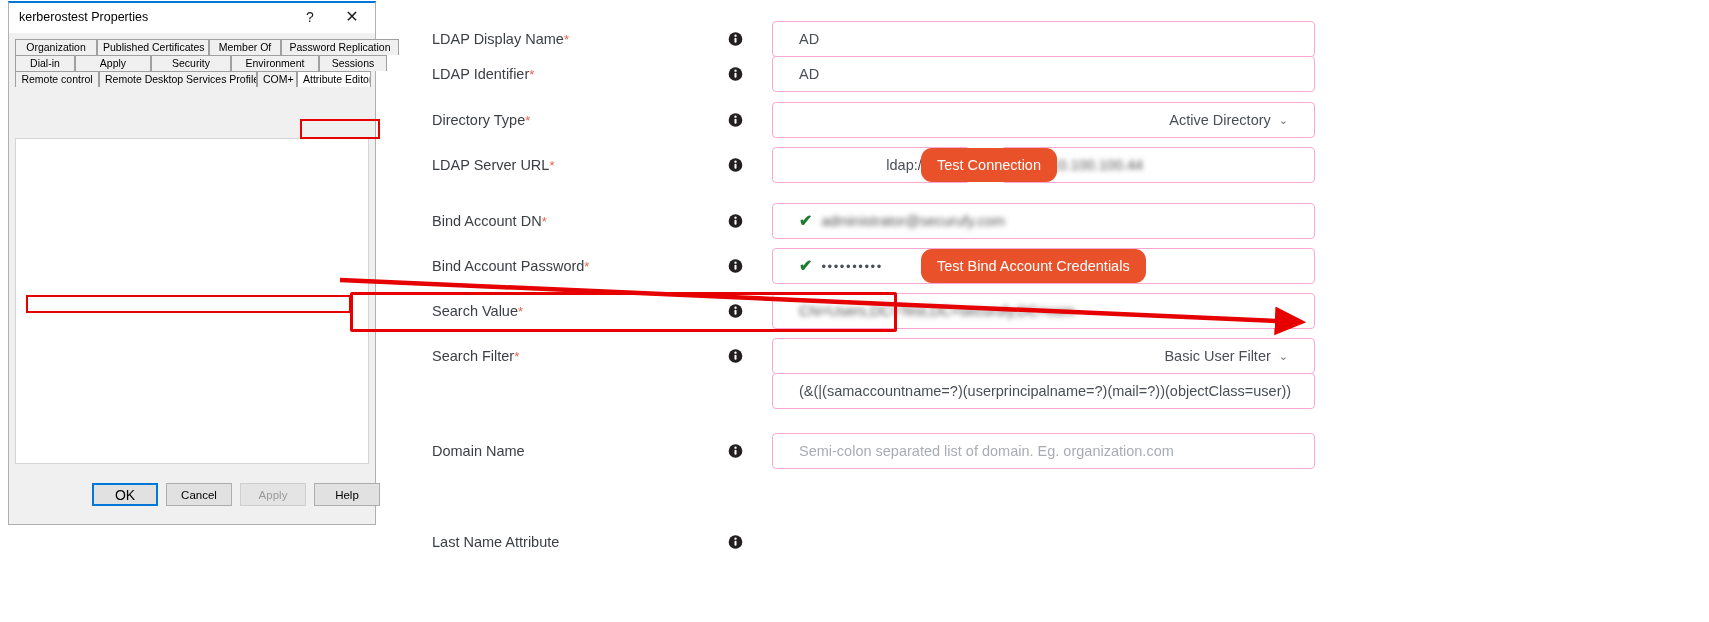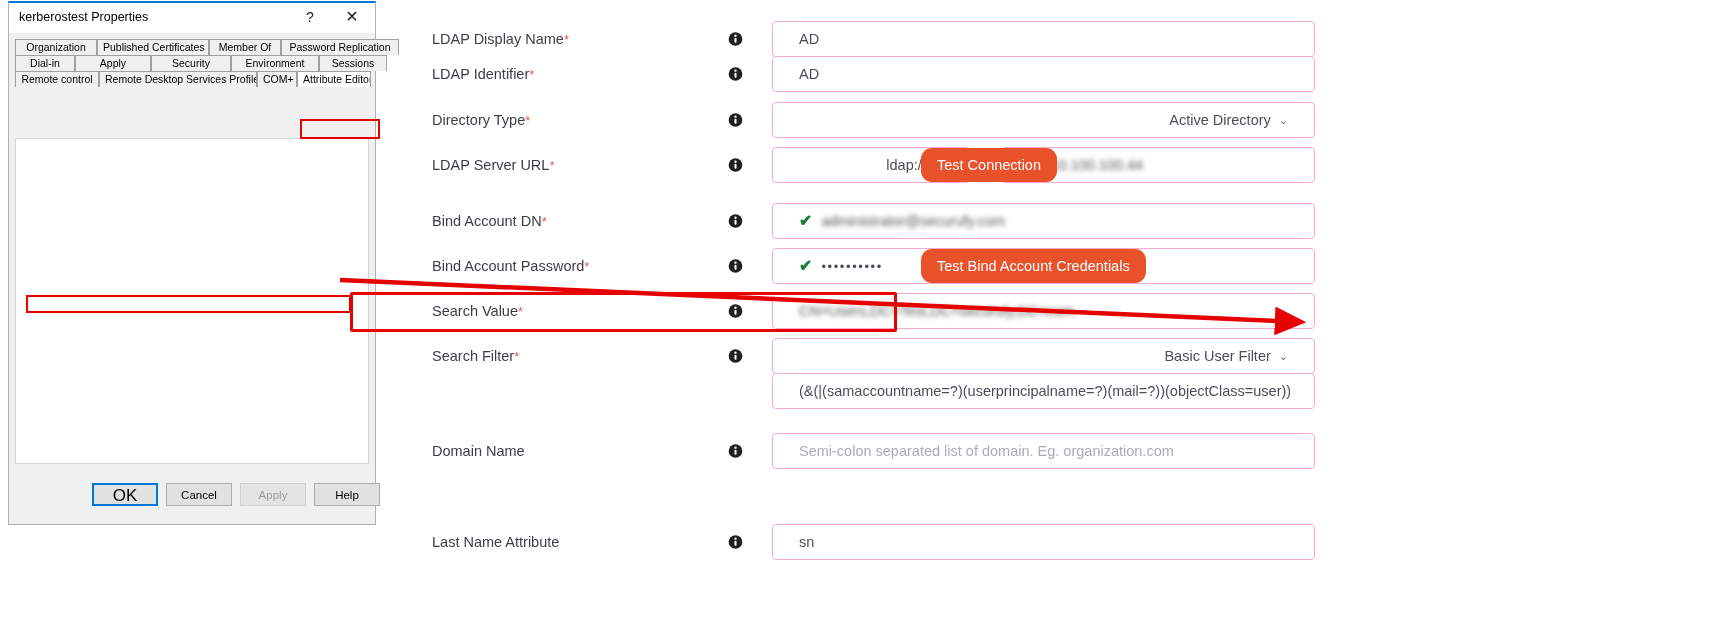--- a/index.html
+++ b/index.html
@@ -262,21 +262,21 @@
     z-index: 1;
   }
   #ad-footer {
     position: absolute;
     left: 0; right: 0; bottom: 0;
     height: 52px;
     background: #f0f0f0;
     z-index: 5;
   }
   #btn-ok     { left: 83px;  top: 11px; width: 66px; height: 23px; position:absolute;
-                border: 2px solid #0078d7; background:#e1e1e1; font-size:17px;
+                border: 2px solid #0078d7; background:#e1e1e1; font-size:14px;
                 font-family:"Liberation Sans", sans-serif; color:#000; text-align:center; cursor:default;}
   #btn-cancel { left: 157px; top: 11px; width: 66px; height: 23px; position:absolute;
                 border: 1px solid #adadad; background:#e1e1e1; font-size:11.5px;
                 font-family:"Liberation Sans", sans-serif; color:#000; text-align:center; cursor:default;}
   #btn-apply  { left: 231px; top: 11px; width: 66px; height: 23px; position:absolute;
                 border: 1px solid #cfcfcf; background:#e4e4e4; font-size:11.5px;
                 font-family:"Liberation Sans", sans-serif; color:#9a9a9a; text-align:center; cursor:default;}
   #btn-help   { left: 305px; top: 11px; width: 66px; height: 23px; position:absolute;
                 border: 1px solid #adadad; background:#e1e1e1; font-size:11.5px;
                 font-family:"Liberation Sans", sans-serif; color:#000; text-align:center; cursor:default;}
@@ -650,23 +650,20 @@
           <span>Semi-colon separated list of domain. Eg. organization.com</span>
         </div>
       </div>
       <div class="frow" style="top: 519px;">
         <div class="flabel"><span>Last Name Attribute</span></div>
         <svg class="info-icon" viewBox="0 0 16 16">
           <circle cx="8" cy="8" r="7.3" fill="#231f20"></circle>
           <circle cx="8" cy="4.4" r="1.25" fill="#ffffff"></circle>
           <rect x="6.9" y="6.6" width="2.2" height="5.4" rx="1" fill="#ffffff"></rect>
         </svg>
-        <div class="ctrl">
-          <span>sn</span>
-        </div>
       </div>
     </div>
 
   <div id="sb-highlight"></div>
 
   <button class="orange-btn" id="btn-test-connection">Test Connection</button>
   <button class="orange-btn" id="btn-test-bind">Test Bind Account Credentials</button>
 
   <svg id="arrow-svg" viewBox="0 0 1709 622">
     <defs>

